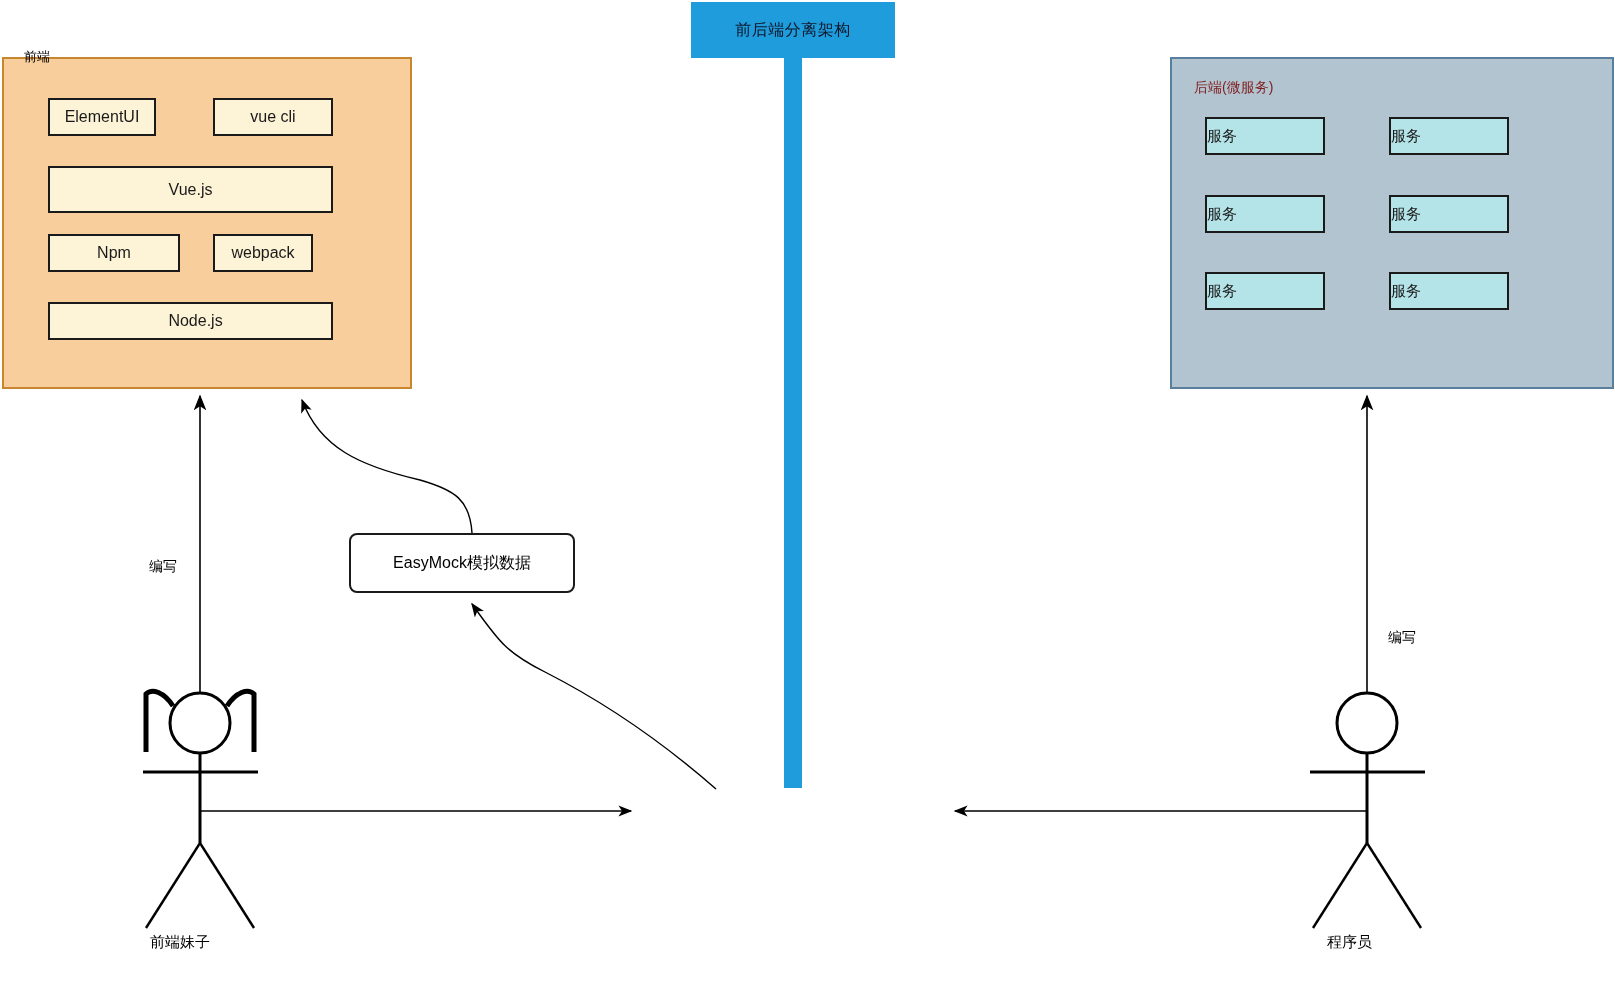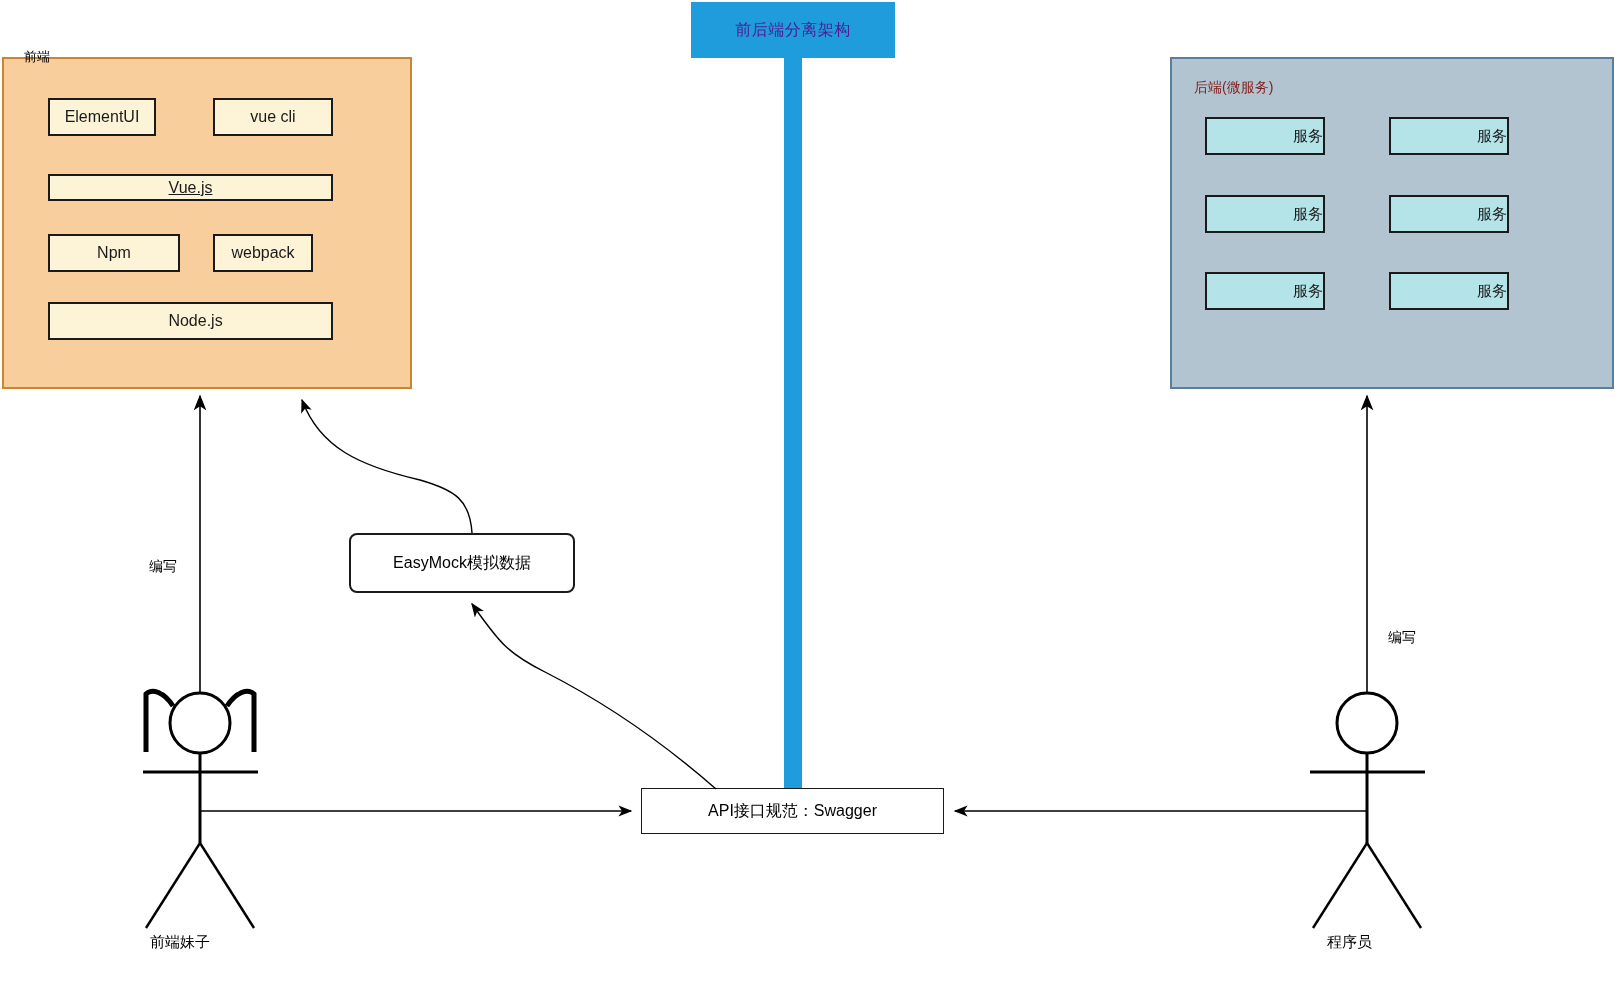--- a/index.html
+++ b/index.html
@@ -29,21 +29,21 @@
   }
 
   
   #title-banner {
     left: 691px;
     top: 2px;
     width: 204px;
     height: 56px;
     background: #1f9cdc;
     border: 1px solid #1f9cdc;
-    color: #4c1d95;
+    color: #0f172a;
     font-size: 16px;
     letter-spacing: 0.5px;
   }
   #spine {
     position: absolute;
     left: 784px;
     top: 58px;
     width: 18px;
     height: 730px;
     background: #1f9cdc;
@@ -98,21 +98,21 @@
   }
   .svc {
     position: absolute;
     box-sizing: border-box;
     width: 120px;
     height: 38px;
     background: #b4e4e8;
     border: 2px solid #1a1a1a;
     display: flex;
     align-items: center;
-    justify-content: flex-end;
+    justify-content: flex-start;
     font-size: 15px;
     color: #1a1a1a;
   }
 
   
   #easymock-box {
     left: 349px;
     top: 533px;
     width: 226px;
     height: 60px;
@@ -169,21 +169,21 @@
 
   <div class="node" id="frontend-group"></div>
   <div id="frontend-group-label">前端</div>
 
   <div class="fe-item" style="left:48px;  top:98px;  width:108px; height:38px;">
     <span>ElementUI</span>
   </div>
   <div class="fe-item" style="left:213px; top:98px;  width:120px; height:38px;">
     <span>vue cli</span>
   </div>
-  <div class="fe-item" style="left:48px;  top:174px; width:285px; height:27px;text-decoration:underline;">
+  <div class="fe-item" style="left:48px;  top:166px; width:285px; height:47px;">
     <span>Vue.js</span>
   </div>
   <div class="fe-item" style="left:48px;  top:234px; width:132px; height:38px;">
     <span>Npm</span>
   </div>
   <div class="fe-item" style="left:213px; top:234px; width:100px; height:38px;">
     <span>webpack</span>
   </div>
   <div class="fe-item" style="left:48px;  top:302px; width:285px; height:38px;padding-left:10px;">
     <span>Node.js</span>
@@ -209,23 +209,20 @@
     <span>服务</span>
   </div>
   <div class="svc" style="left:1389px; top:272px;">
     <span>服务</span>
   </div>
 
   <div class="node" id="easymock-box">
     <span>EasyMock模拟数据</span>
   </div>
 
-  <div class="node" id="api-box">
-    <span>API接口规范：Swagger</span>
-  </div>
 
   <svg class="overlay" viewBox="0 0 1615 987">
     <defs>
       <marker id="arrowFilled" markerWidth="12" markerHeight="12" refX="9" refY="4" orient="auto" markerUnits="strokeWidth">
         <path d="M0,0 L10,4 L0,8 L2.6,4 z" fill="#000000"></path>
       </marker>
       <marker id="arrowThin" markerWidth="12" markerHeight="12" refX="9" refY="4" orient="auto" markerUnits="strokeWidth">
         <path d="M0,0 L10,4 L0,8 L2.6,4 z" fill="#000000"></path>
       </marker>
     </defs>

